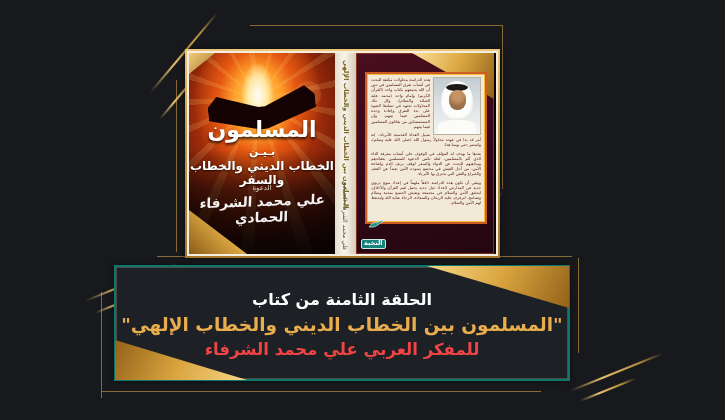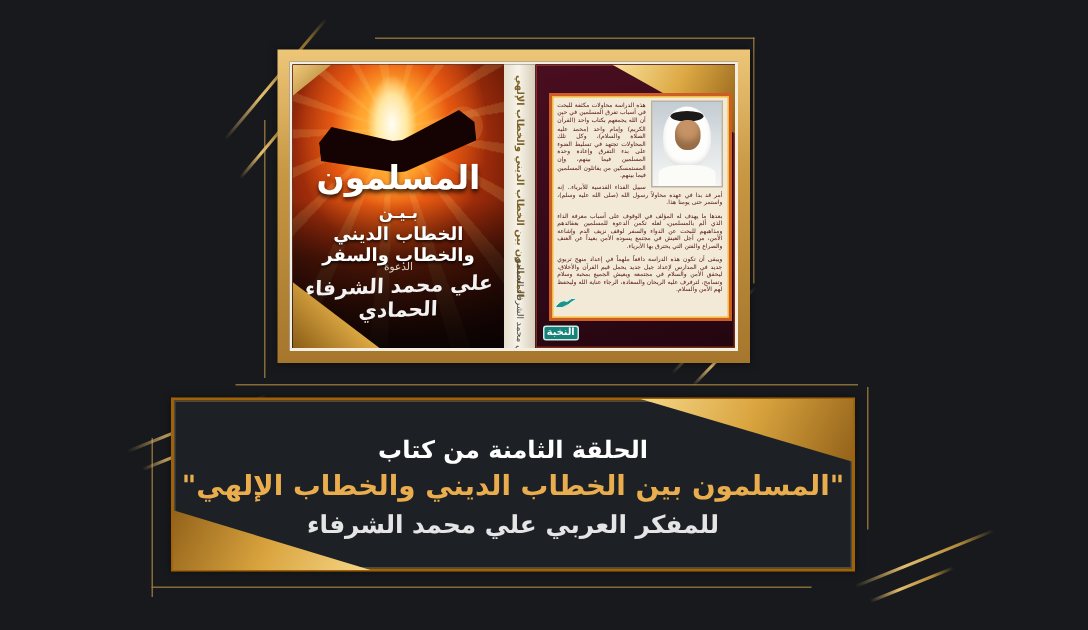--- a/index.html
+++ b/index.html
@@ -6,23 +6,23 @@
   body { background:#000; font-family:"DejaVu Sans", sans-serif; }
   .stage { position:relative; width:725px; height:420px; background:#17191d; overflow:hidden; }
 
   
   .gline { position:absolute; height:2px;
     background:linear-gradient(90deg, rgba(140,105,45,0), #e3bd6e 35%, #b08a3a 75%, rgba(140,105,45,0));
     transform-origin:left center; }
   .oline { position:absolute; background:#9a7a3d; opacity:.85; }
 
   
-  .book { position:absolute; left:185px; top:33px; width:315px; height:209px;
+  .book { position:absolute; left:185px; top:49px; width:315px; height:209px;
     background:linear-gradient(180deg,#edc678 0%,#c79742 40%,#a5762c 100%);
-    padding:8px; box-shadow:0 0 6px rgba(0,0,0,.6); }
+    padding:2px; box-shadow:0 0 6px rgba(0,0,0,.6); }
   .book-white { width:100%; height:100%; border:2px solid #f3eee2; display:flex; background:#100204; }
 
   
   .front { position:relative; width:146px; height:100%; overflow:hidden;
     background:
       radial-gradient(ellipse 22px 44px at 47% 21%, rgba(255,255,255,.95), rgba(255,246,190,.75) 45%, rgba(255,205,90,0) 75%),
       repeating-conic-gradient(from -8deg at 47% 23%, rgba(255,214,120,.16) 0deg 5deg, rgba(255,214,120,0) 5deg 21deg),
       radial-gradient(ellipse 64px 84px at 47% 24%, #ffd75e 0%, #ff9e2a 38%, rgba(236,92,18,.9) 62%, rgba(170,45,10,0) 100%),
       radial-gradient(ellipse 130px 160px at 47% 30%, #cf470f 0%, #9c2b0a 48%, #541406 78%, #2a0a04 100%),
       linear-gradient(#2e0b05,#140403); }
@@ -77,33 +77,33 @@
     background:#c59365; box-shadow:inset 0 -6px 4px rgba(90,60,30,.45); }
   .photo .thobe { position:absolute; left:4px; bottom:0; width:38px; height:14px; border-radius:40% 40% 0 0;
     background:#fbfbf8; }
   .pub-logo { position:absolute; left:5px; bottom:5px; width:30px; }
   .pub-logo svg { display:block; margin:0 auto 1px; }
   .pub-name { font-size:6.5px; font-weight:bold; color:#fff; background:#16827a;
     border-radius:2px; padding:0 2px 1px; display:inline-block; border:1px solid #cfeae4; line-height:7px; }
 
   
   .banner { position:absolute; left:114px; top:265px; width:456px; height:116px;
-    background:#1d2126; border:2px solid #a16207;
+    background:#1d2126; border:2px solid #0f766e;
     box-shadow:inset 0 0 0 1px rgba(255,232,170,.22), 0 0 5px rgba(0,0,0,.5); }
   .banner .tr { position:absolute; right:-1px; top:-1px; width:142px; height:42px;
     clip-path:polygon(0 0,100% 0,100% 100%);
     background:linear-gradient(115deg,#f6d788 0%,#d9a43e 50%,#93621a 100%); }
   .banner .bl { position:absolute; left:-1px; bottom:-1px; width:132px; height:40px;
     clip-path:polygon(0 0,0 100%,100% 100%);
     background:linear-gradient(295deg,#f6d788 0%,#d9a43e 50%,#93621a 100%); }
   .banner-text { position:absolute; inset:0; display:flex; flex-direction:column;
     align-items:center; justify-content:center; gap:5px; direction:rtl; z-index:2; padding-top:2px; }
   .b1 { font-size:16px; font-weight:bold; color:#ffffff; }
   .b2 { font-size:18.5px; font-weight:bold; color:#e9ad4e; }
-  .b3 { font-size:16.5px; font-weight:bold; color:#e5e5e5; }
+  .b3 { font-size:16.5px; font-weight:bold; color:#ef4444; }
 </style>
 </head>
 <body>
 
 <div class="stage">
 
   <div class="oline" style="left:250px; top:25px; width:253px; height:1px;"></div>
   <div class="oline" style="left:502px; top:25px; width:1px; height:164px;"></div>
   <div class="oline" style="left:176px; top:80px; width:1px; height:172px;"></div>
   <div class="oline" style="left:157px; top:256px; width:415px; height:1px;"></div>

